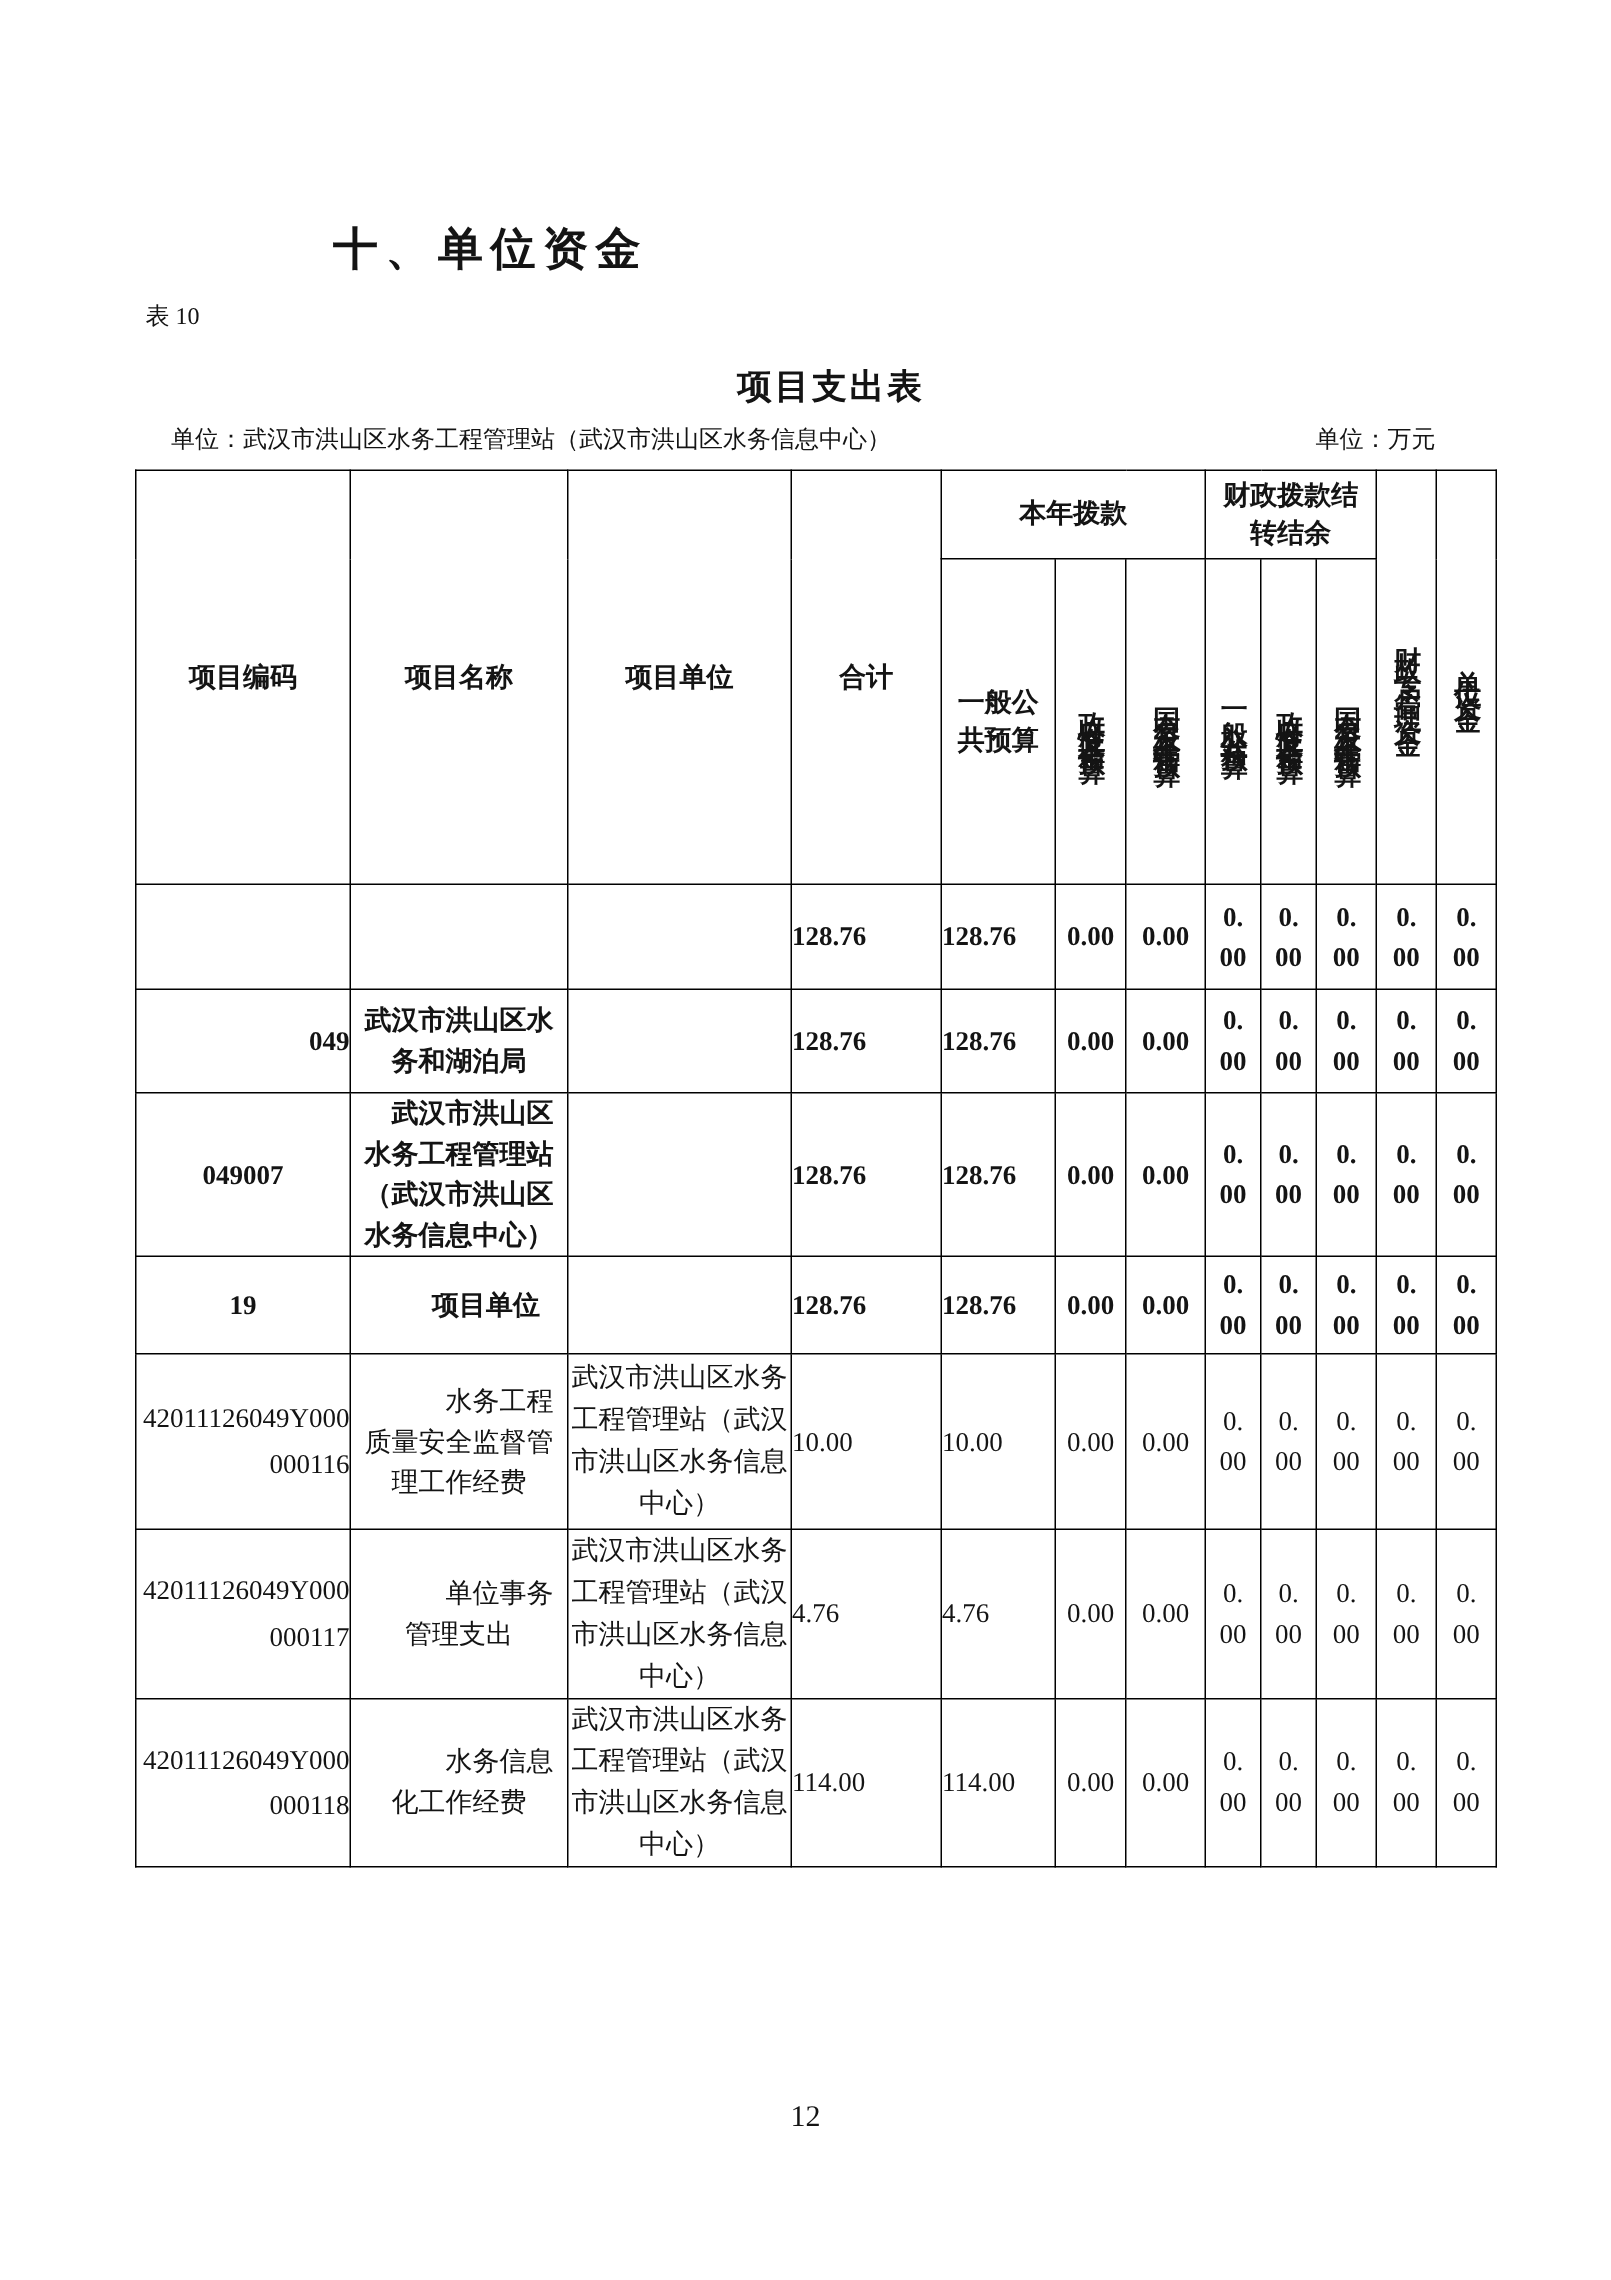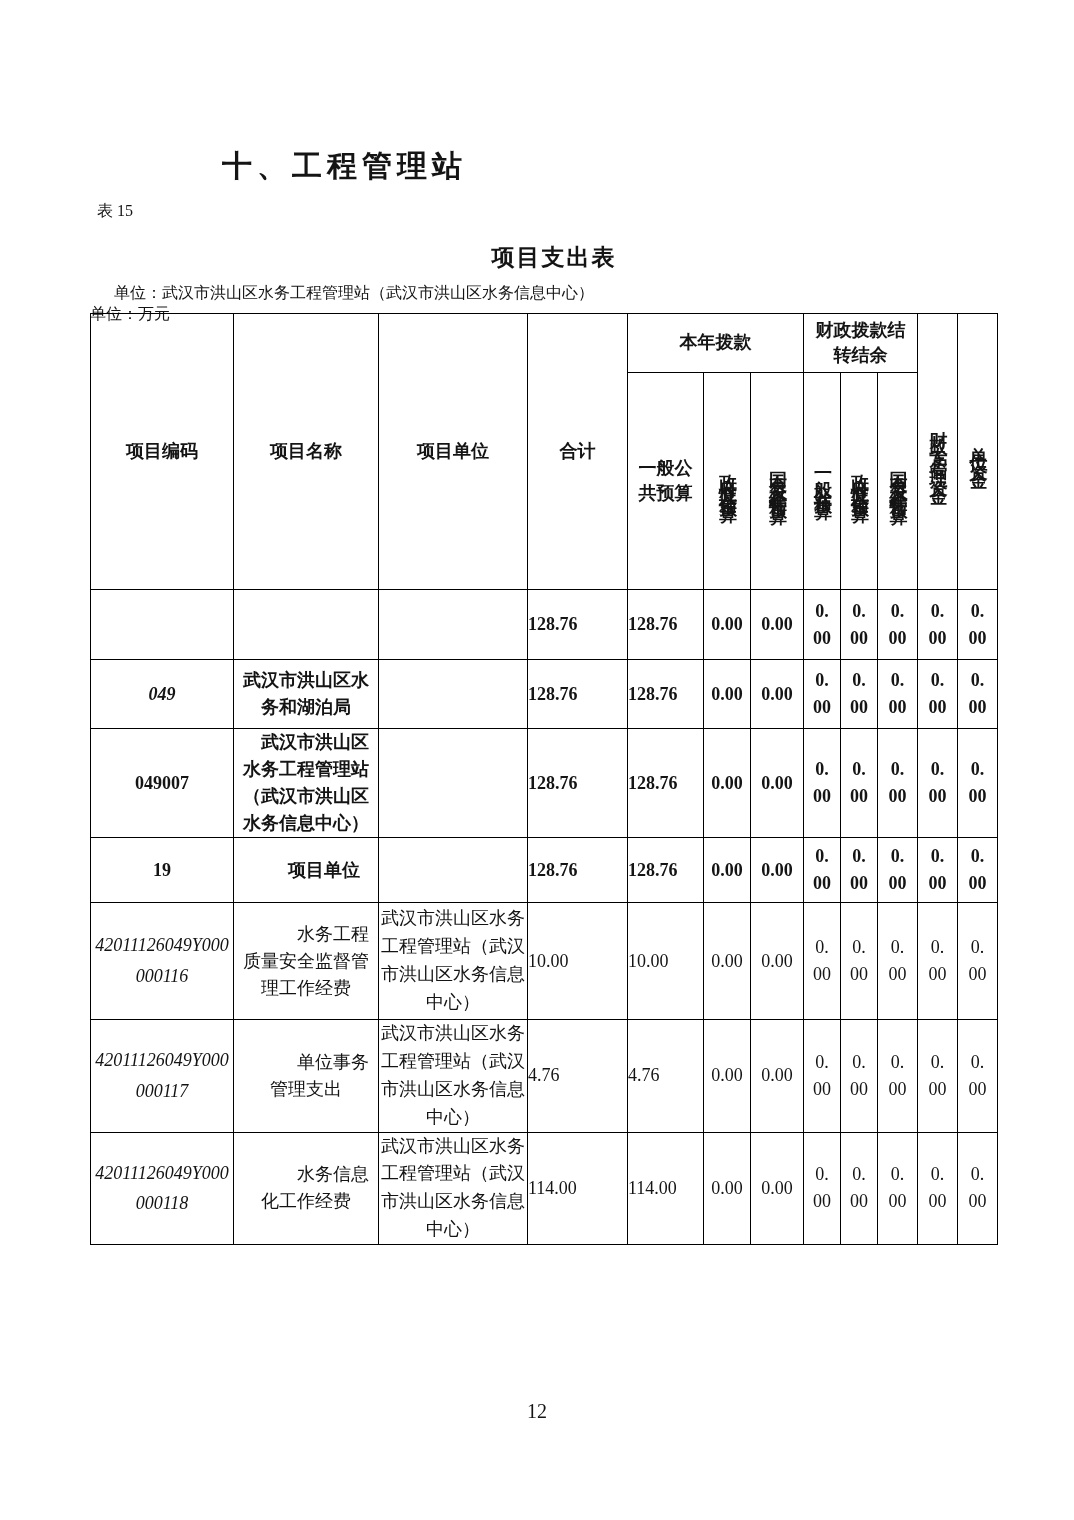--- a/index.html
+++ b/index.html
@@ -11,21 +11,21 @@
     position:absolute;top:146px;left:222px;
     font-size:30px;font-weight:bold;letter-spacing:5px;white-space:nowrap;
   }
   .table-label{position:absolute;top:201px;left:97px;font-size:16px;}
   .doc-title{
     position:absolute;top:242px;left:0;width:100%;text-align:center;
     font-size:23px;font-weight:bold;letter-spacing:2px;padding-left:17px;
   }
   .unit-row{
     position:absolute;top:283px;left:90px;width:907px;
-    display:flex;justify-content:space-between;font-size:16px;flex-direction:column;
+    display:flex;justify-content:space-between;font-size:16px;
   }
   .unit-left{padding-left:24px;}
   .unit-right{padding-right:40px;}
 
   table.budget-table{
     position:absolute;top:313px;left:90px;
     border-collapse:collapse;table-layout:fixed;width:907px;
   }
   .budget-table th,.budget-table td{
     border:1px solid #000;vertical-align:middle;padding:0;
@@ -40,34 +40,34 @@
     display:inline-block;letter-spacing:5px;font-size:18px;line-height:1.1;
   }
   .vert-tall{letter-spacing:8px;}
 
   .budget-table td{font-size:18px;}
   .num{text-align:left;padding-right:6px;font-size:17px;}
   .num-c{text-align:center;font-size:17px;}
   .z{text-align:center;font-size:17px;white-space:pre-line;line-height:1.5;}
   .txt{text-align:center;padding:0 8px;white-space:pre-line;line-height:1.5;}
   .unit-txt{font-size:17px;line-height:1.55;padding:0 5px;}
-  .code-l{text-align:center;padding-left:7px;font-size:16px;white-space:pre-line;line-height:1.7;font-style:italic;}
+  .code-l{text-align:right;padding-left:7px;font-size:16px;white-space:pre-line;line-height:1.7;}
   .code-c{text-align:center;font-size:17px;margin-left:44px;}
   tr.b td{font-weight:bold;}
 
   .page-number{
     position:absolute;top:1400px;left:0;width:100%;
     text-align:center;font-size:20px;
   }
 </style>
 </head>
 <body>
 
-<div class="heading">十、工程管理站</div>
-<div class="table-label">表 15</div>
+<div class="heading">十、单位资金</div>
+<div class="table-label">表 10</div>
 <div class="doc-title">项目支出表</div>
 
 <div class="unit-row">
   <span class="unit-left">单位：武汉市洪山区水务工程管理站（武汉市洪山区水务信息中心）</span>
   <span class="unit-right">单位：万元</span>
 </div>
 
 <table class="budget-table">
   <colgroup>
     <col style="width:143px">

